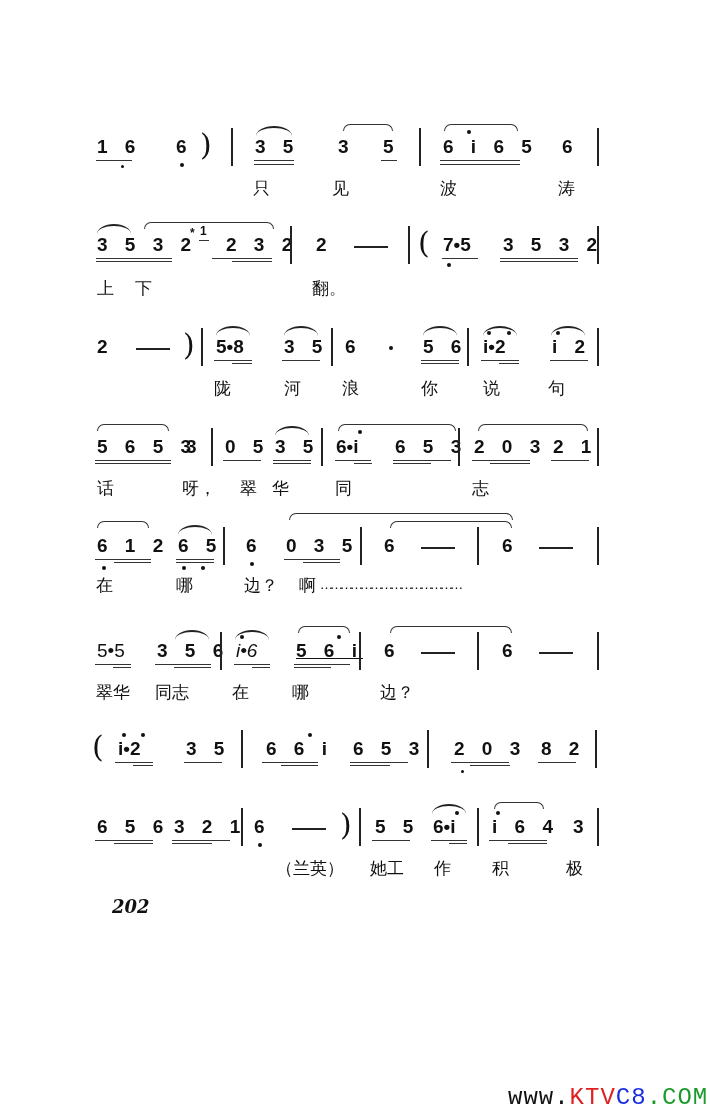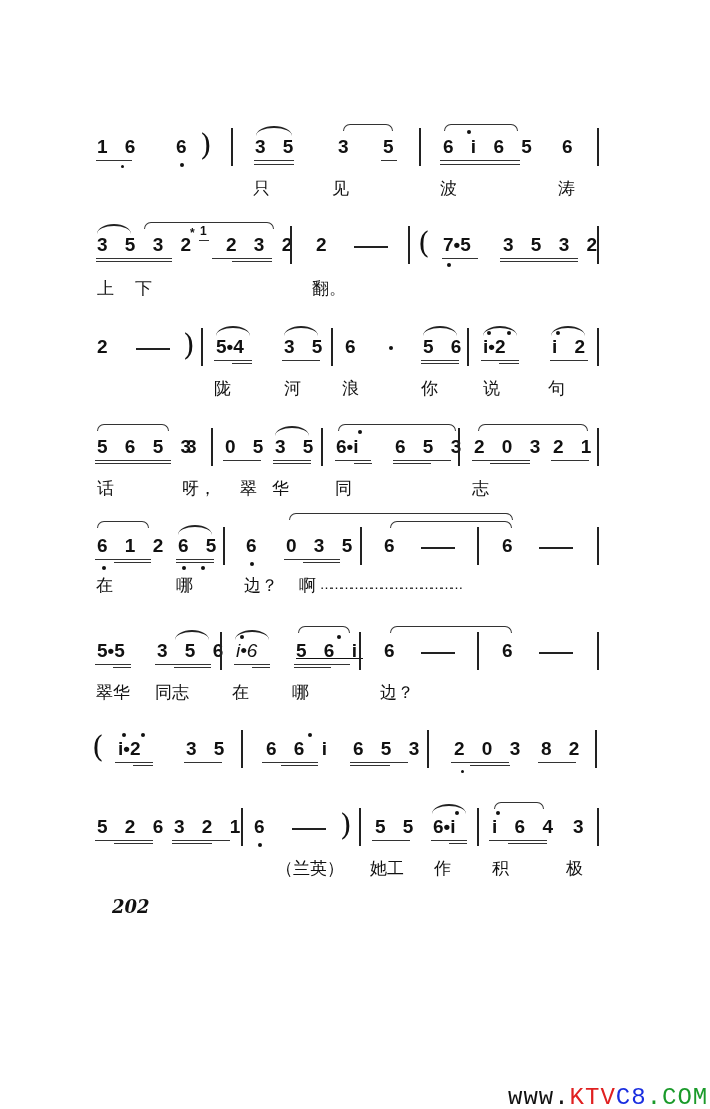--- a/index.html
+++ b/index.html
@@ -89,21 +89,21 @@
     <span class="ly" style="left:135px;top:52px;">下</span>
     <span class="ly" style="left:312px;top:52px;">翻。</span>
   </div>
 
   <div class="row" style="top:328px;">
     <span class="n" style="left:97px;top:8px;">2</span>
     <div class="dash" style="left:136px;top:20px;width:34px;"></div>
     <span class="paren" style="left:183px;top:2px;">)</span>
     <div class="bar" style="left:201px;top:0;height:38px;"></div>
     <div class="slur" style="left:216px;top:-2px;width:34px;"></div>
-    <span class="n" style="left:216px;top:8px;letter-spacing:0;">5•4</span>
+    <span class="n" style="left:216px;top:8px;letter-spacing:0;">5•8</span>
     <div class="ul" style="left:214px;top:32px;width:38px;"></div>
     <div class="ul" style="left:232px;top:35px;width:20px;"></div>
     <div class="slur" style="left:284px;top:-2px;width:34px;"></div>
     <span class="n" style="left:284px;top:8px;">3 5</span>
     <div class="ul" style="left:282px;top:32px;width:38px;"></div>
     <div class="bar" style="left:331px;top:0;height:38px;"></div>
     <span class="n" style="left:345px;top:8px;">6</span>
     <div class="dot" style="left:389px;top:18px;"></div>
     <div class="slur" style="left:423px;top:-2px;width:34px;"></div>
     <span class="n" style="left:423px;top:8px;">5 6</span>
@@ -198,21 +198,21 @@
     <div class="bar" style="left:597px;top:0;height:38px;"></div>
 
     <span class="ly" style="left:96px;top:48px;">在</span>
     <span class="ly" style="left:176px;top:48px;">哪</span>
     <span class="ly" style="left:244px;top:48px;">边？</span>
     <span class="ly" style="left:299px;top:48px;">啊</span>
     <span class="ly" style="left:320px;top:48px;font-size:13px;letter-spacing:-3px;">……………………………………</span>
   </div>
 
   <div class="row" style="top:632px;">
-    <span class="n" style="left:97px;top:8px;letter-spacing:0;font-weight:bold;">5•5</span>
+    <span class="n" style="left:97px;top:8px;letter-spacing:0;font-weight:normal;">5•5</span>
     <div class="ul" style="left:95px;top:32px;width:36px;"></div>
     <div class="ul" style="left:113px;top:35px;width:18px;"></div>
     <div class="slur" style="left:175px;top:-2px;width:34px;"></div>
     <span class="n" style="left:157px;top:8px;">3 5 6</span>
     <div class="ul" style="left:155px;top:32px;width:56px;"></div>
     <div class="ul" style="left:174px;top:35px;width:37px;"></div>
     <div class="bar" style="left:220px;top:0;height:38px;"></div>
     <div class="slur" style="left:235px;top:-2px;width:34px;"></div>
     <div class="dot" style="left:240px;top:3px;"></div>
     <span class="n" style="left:236px;top:8px;letter-spacing:0;font-weight:normal;font-style:italic;">i•6</span>
@@ -260,21 +260,21 @@
     <span class="n" style="left:454px;top:8px;">2 0 3</span>
     <div class="ul" style="left:451px;top:32px;width:58px;"></div>
     <div class="ul" style="left:470px;top:35px;width:40px;"></div>
     <div class="dot" style="left:461px;top:40px;width:3px;height:3px;"></div>
     <span class="n" style="left:541px;top:8px;">8 2</span>
     <div class="ul" style="left:538px;top:32px;width:38px;"></div>
     <div class="bar" style="left:595px;top:0;height:38px;"></div>
   </div>
 
   <div class="row" style="top:808px;">
-    <span class="n" style="left:97px;top:8px;">5 2 6</span>
+    <span class="n" style="left:97px;top:8px;">6 5 6</span>
     <div class="ul" style="left:95px;top:32px;width:58px;"></div>
     <div class="ul" style="left:114px;top:35px;width:39px;"></div>
     <span class="n" style="left:174px;top:8px;">3 2 1</span>
     <div class="ul" style="left:172px;top:32px;width:58px;"></div>
     <div class="ul" style="left:172px;top:35px;width:40px;"></div>
     <div class="bar" style="left:241px;top:0;height:38px;"></div>
     <span class="n" style="left:254px;top:8px;">6</span>
     <div class="dot" style="left:258px;top:35px;"></div>
     <div class="dash" style="left:292px;top:20px;width:34px;"></div>
     <span class="paren" style="left:340px;top:2px;">)</span>

